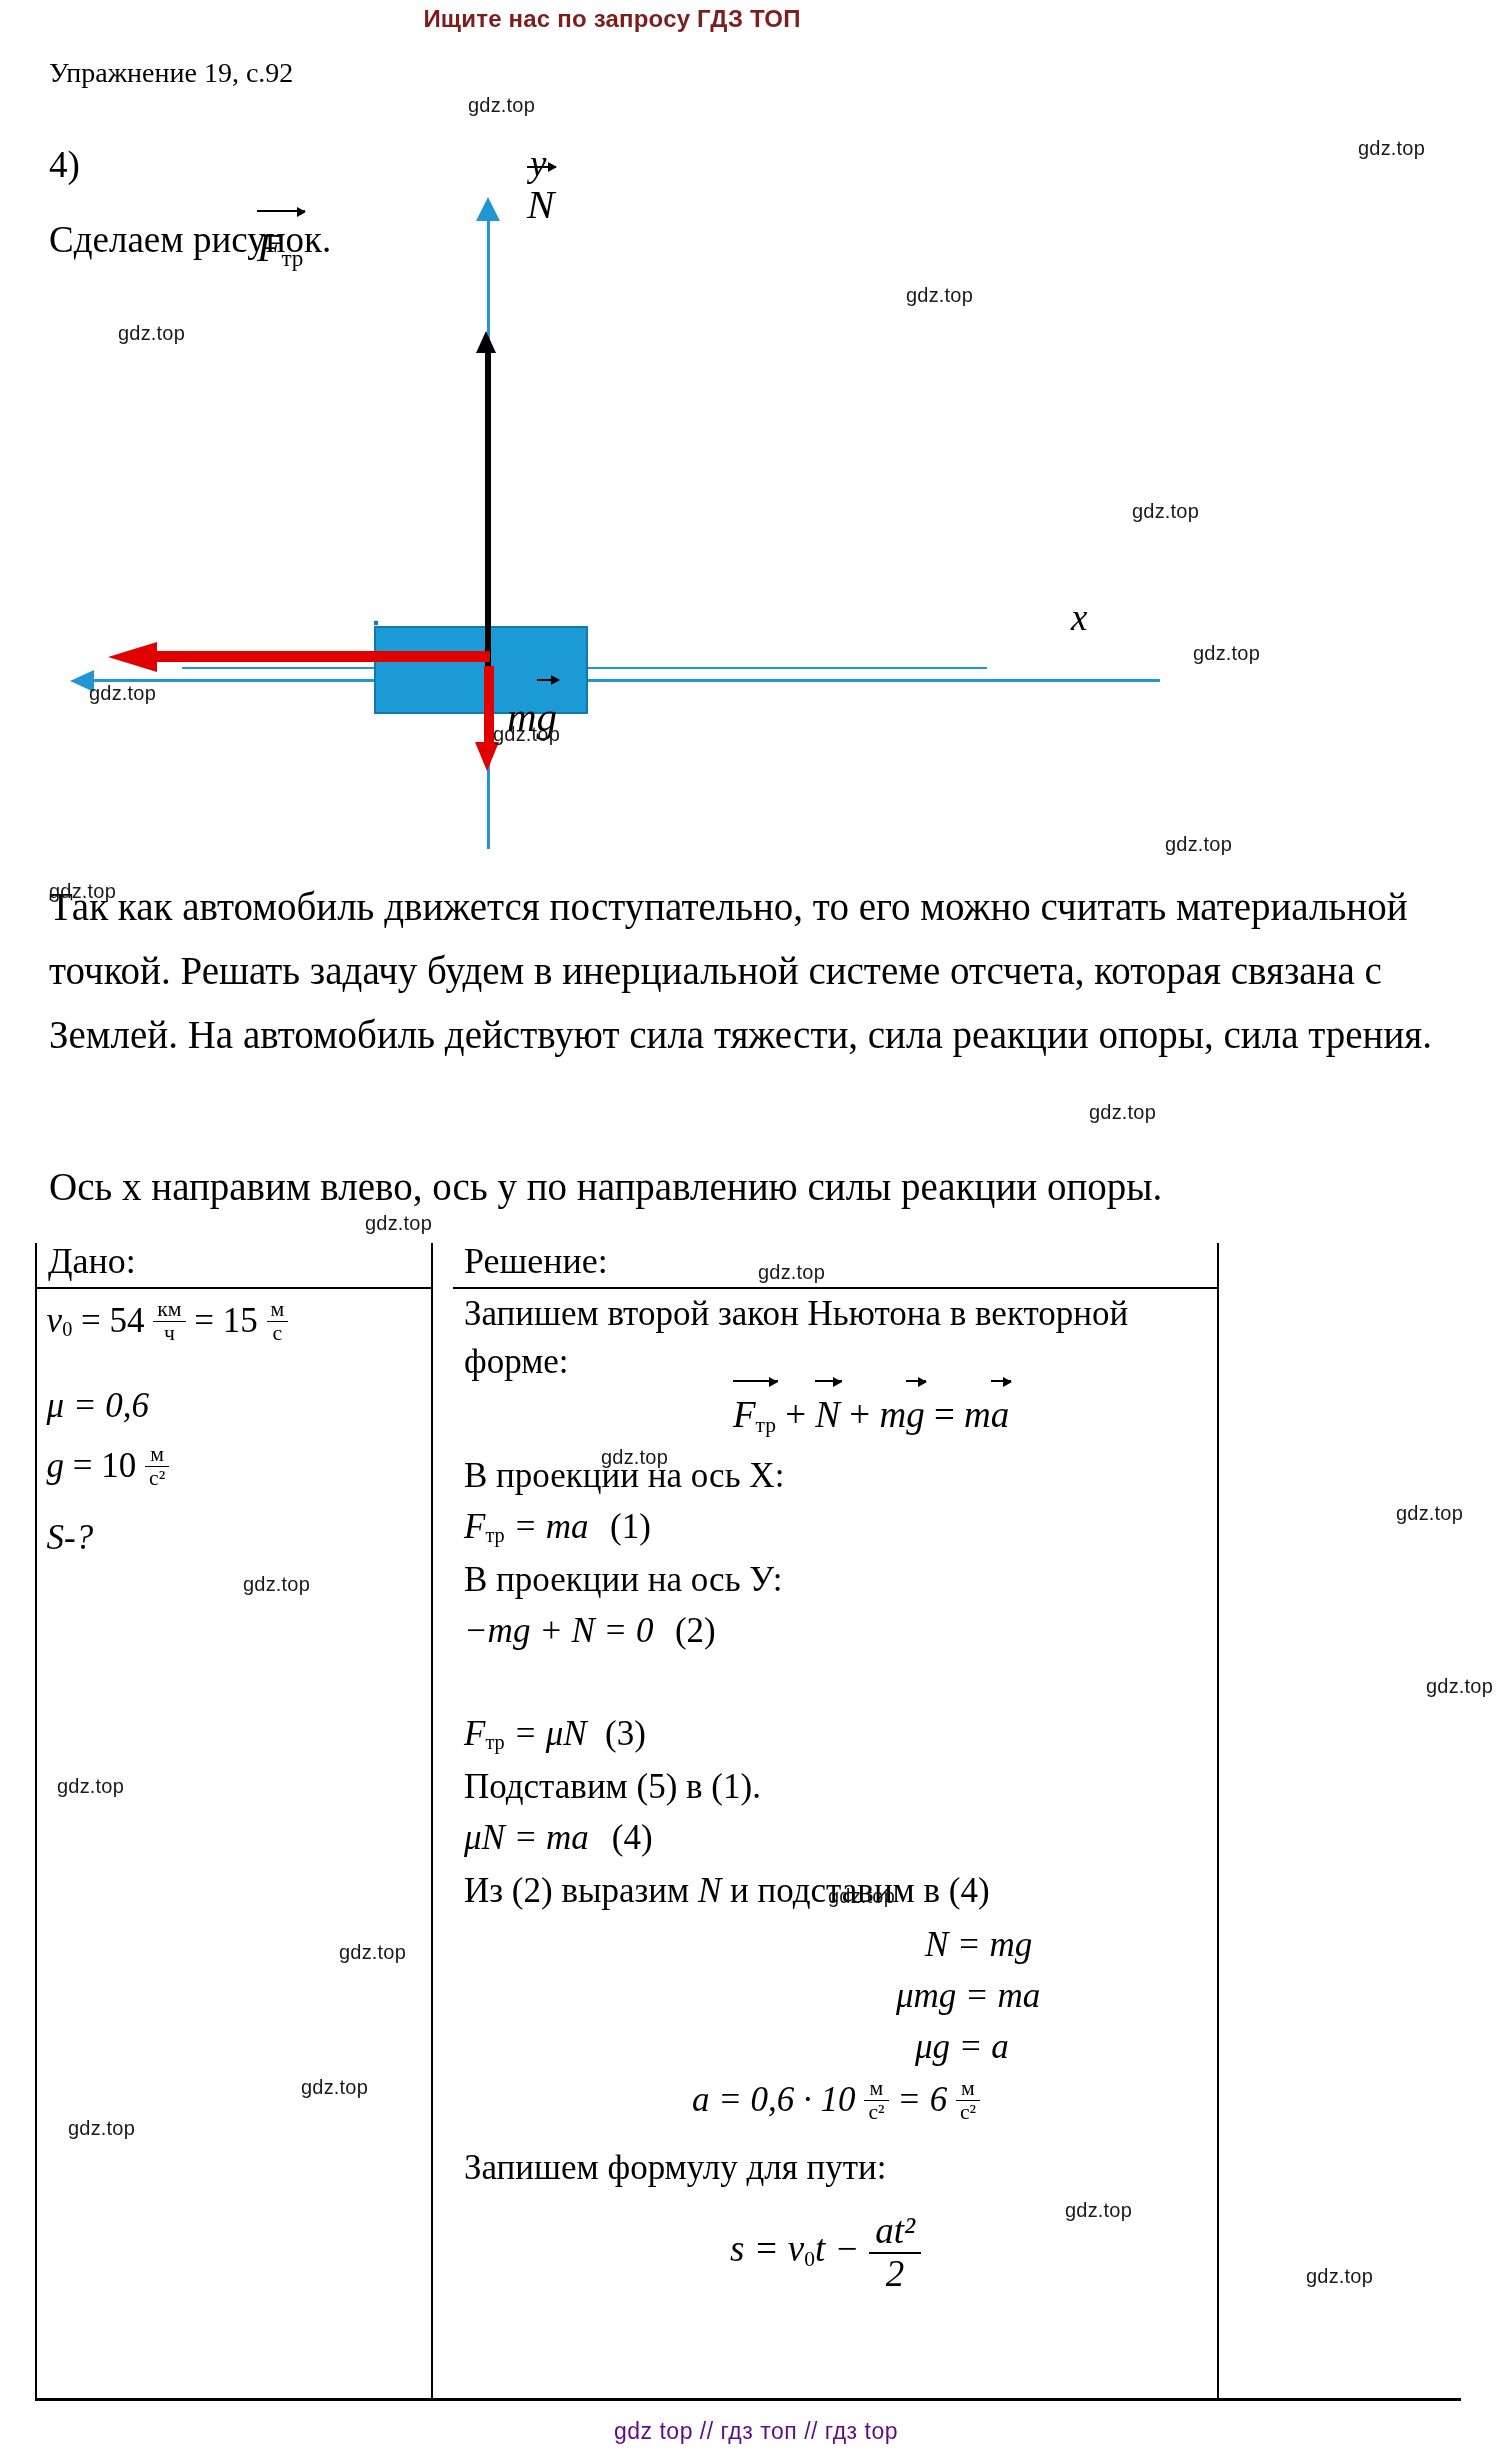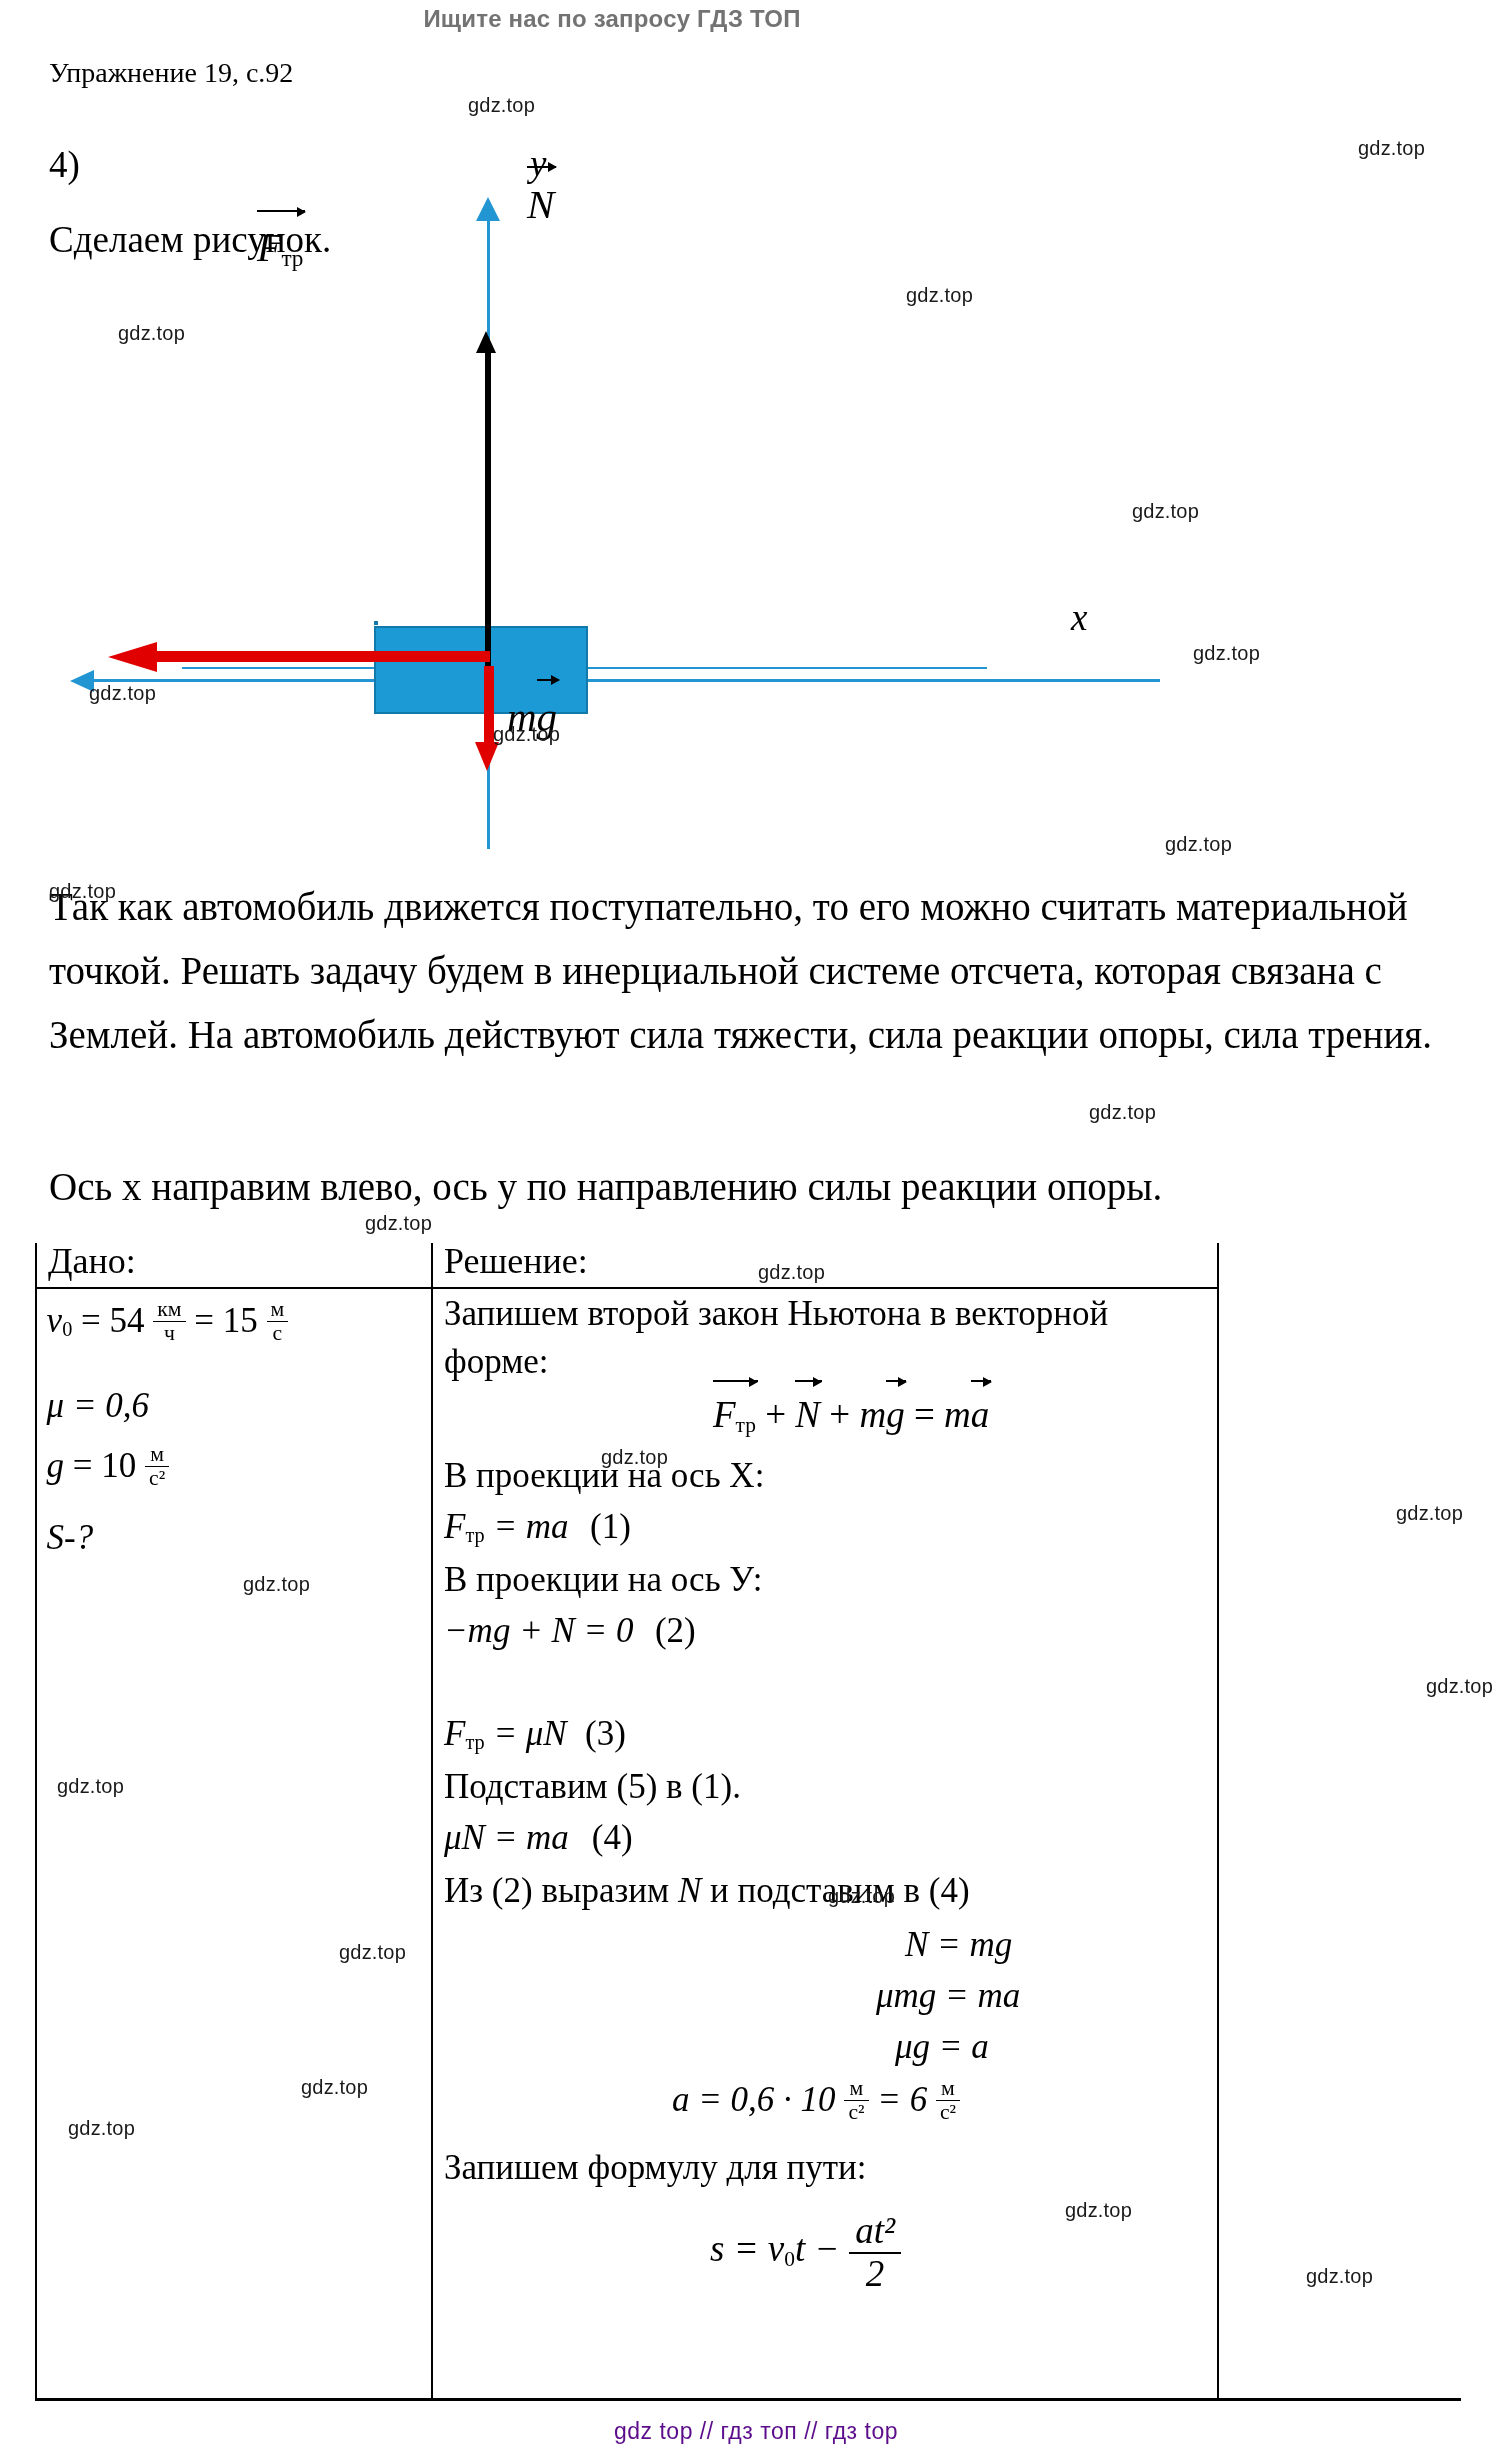--- a/index.html
+++ b/index.html
@@ -10,21 +10,21 @@
   .abs{position:absolute;}
   
   .wm{
     position:absolute;font-family:"Liberation Sans",sans-serif;
     font-size:20px;color:#1a1a1a;white-space:nowrap;letter-spacing:0.2px;
   }
   
   #banner{
     position:absolute;left:0;top:4.8px;width:1224px;text-align:center;
     font-family:"Liberation Sans",sans-serif;font-size:24px;font-weight:bold;
-    color:#737373;letter-spacing:0.2px;
+    color:#7f1d1d;letter-spacing:0.2px;
   }
   
   .h-title{position:absolute;font-size:28px;white-space:nowrap;}
   .p-text{position:absolute;font-size:39px;line-height:64px;}
   
   #diagram{position:absolute;left:0;top:191px;width:1512px;height:661px;}
   .ax{position:absolute;background:#2196d3;}
   .blk{
     position:absolute;background:#1b9ad6;border:2.4px solid #1279ab;
     box-sizing:border-box;
@@ -32,21 +32,21 @@
   .arrow-shaft{position:absolute;}
   .lbl-math{position:absolute;font-family:"Liberation Serif",serif;font-style:italic;font-size:37px;}
   
   #tbl{position:absolute;left:35px;top:1243px;width:1184px;}
   #tbl .row{display:flex;}
   #tbl .cell{box-sizing:border-box;position:relative;}
   .c-left{width:398px;border-right:2.4px solid #000;}
   .c-right{flex:1;}
   .hdr{height:46px;border-bottom:2.4px solid #000;}
   .bdrL{border-left:2.4px solid #000;}
-  .bdrR{border-right:2.4px solid #000;}
+  .bdrR{border-right:2.4px solid #000;margin-left:20px;}
   .hd-txt{position:absolute;left:11px;top:-3.2px;font-size:36px;white-space:nowrap;}
   .eq{position:absolute;font-size:35px;white-space:nowrap;}
   .ital{font-style:italic;}
   .frac{display:inline-block;vertical-align:middle;text-align:center;font-size:.62em;line-height:1.06;position:relative;top:-1.6px;}
   .frac .num{display:block;padding:0 4px;}
   .frac .den{display:block;border-top:1.9px solid #000;padding:0 4px;}
   .bigfrac{display:inline-block;vertical-align:middle;text-align:center;line-height:1.1;font-size:1em;}
   .bigfrac .num{display:block;padding:0 6.4px;}
   .bigfrac .den{display:block;border-top:2.4px solid #000;padding:0 6.4px;}
   .vecbar{position:relative;display:inline-block;}

